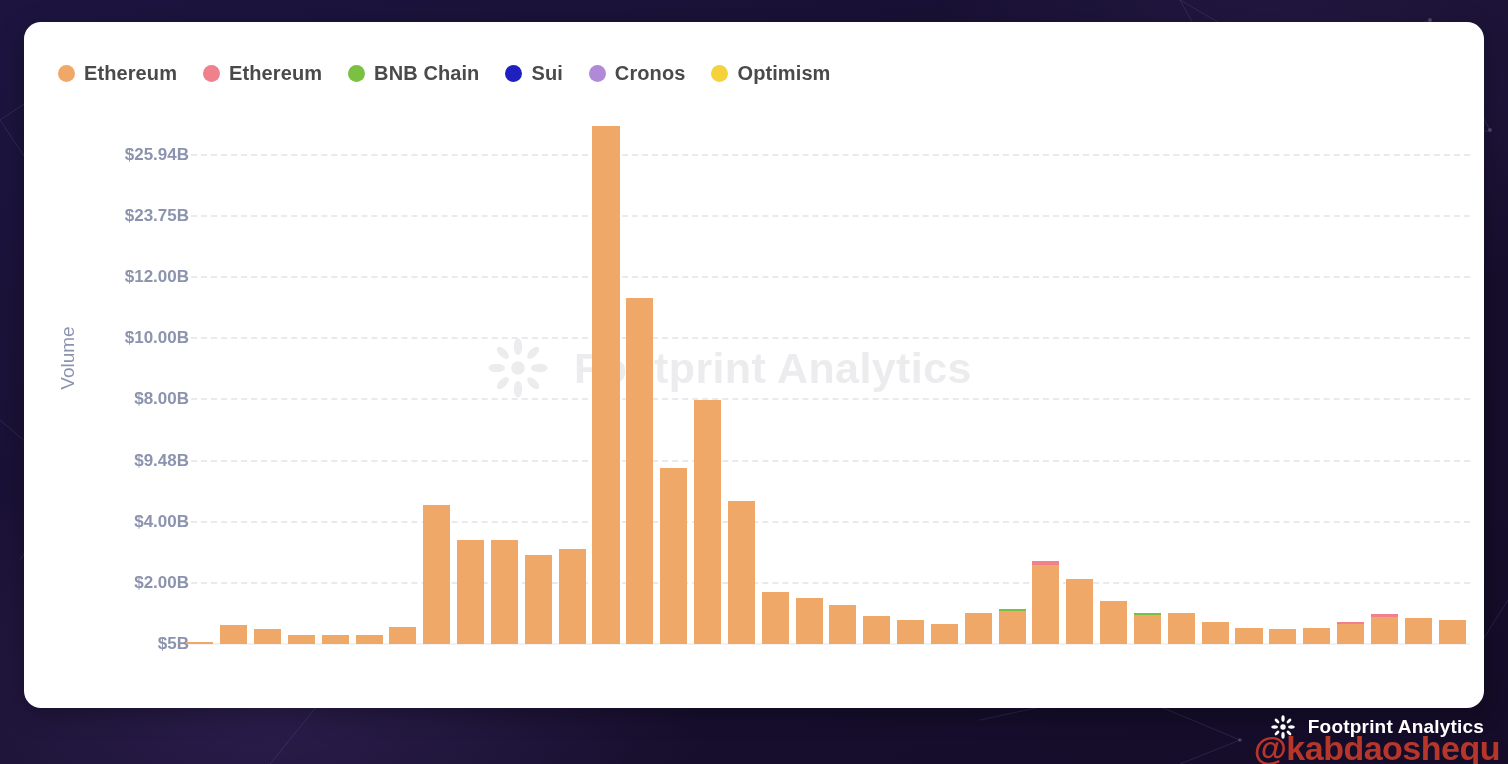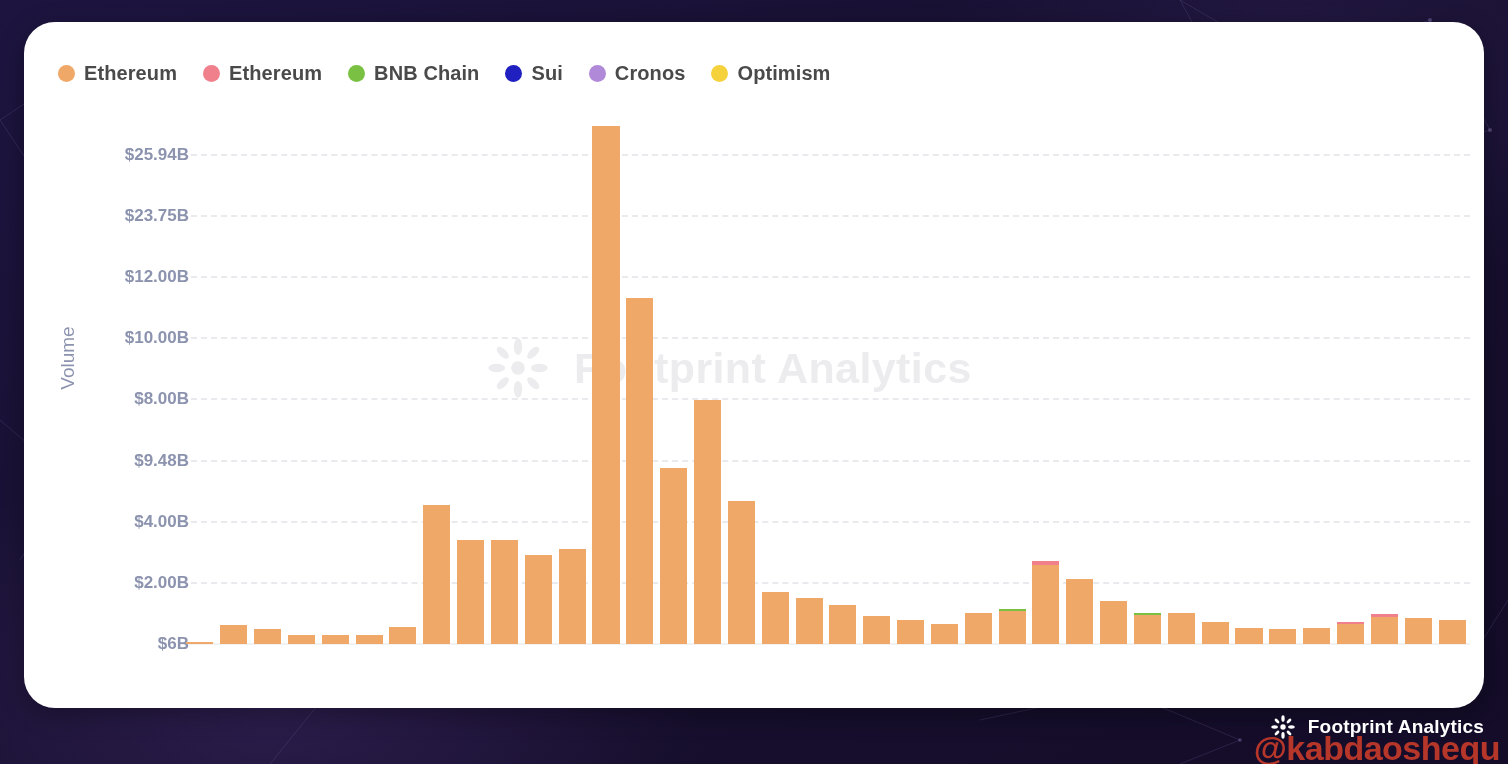--- a/index.html
+++ b/index.html
@@ -26,21 +26,21 @@
   #page-bg svg { position: absolute; inset: 0; width: 100%; height: 100%; }
 
   
   #chart-card {
     position: absolute;
     left: 24px;
     top: 22px;
     width: 1460px;
     height: 686px;
     background: #ffffff;
-    border-radius: 31px;
+    border-radius: 17px;
     box-shadow: 0 6px 26px rgba(0,0,0,0.30);
     overflow: hidden;
   }
 
   
   #legend {
     position: absolute;
     left: 34px;
     top: 34px;
     display: flex;
@@ -239,21 +239,21 @@
         <span class="legend-label">Optimism</span>
       </div>
     </div>
 
   <div id="plot-wrap">
 
     <div id="axis-title">Volume</div>
 
     <div id="ytick-layer">
         <div class="gridline zero" style="top: 622px;"></div>
-        <div class="ytick-label" style="top: 622px;">$6B</div>
+        <div class="ytick-label" style="top: 622px;">$5B</div>
         <div class="gridline" style="top: 560.837px;"></div>
         <div class="ytick-label" style="top: 560.837px;">$2.00B</div>
         <div class="gridline" style="top: 499.674px;"></div>
         <div class="ytick-label" style="top: 499.674px;">$4.00B</div>
         <div class="gridline" style="top: 438.512px;"></div>
         <div class="ytick-label" style="top: 438.512px;">$9.48B</div>
         <div class="gridline" style="top: 377.349px;"></div>
         <div class="ytick-label" style="top: 377.349px;">$8.00B</div>
         <div class="gridline" style="top: 316.186px;"></div>
         <div class="ytick-label" style="top: 316.186px; margin-left: 8px;">$10.00B</div>

